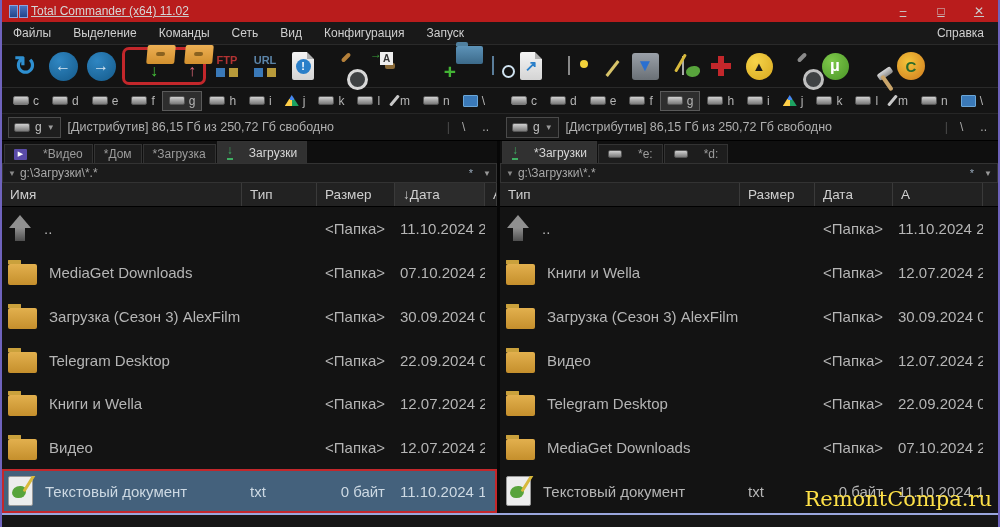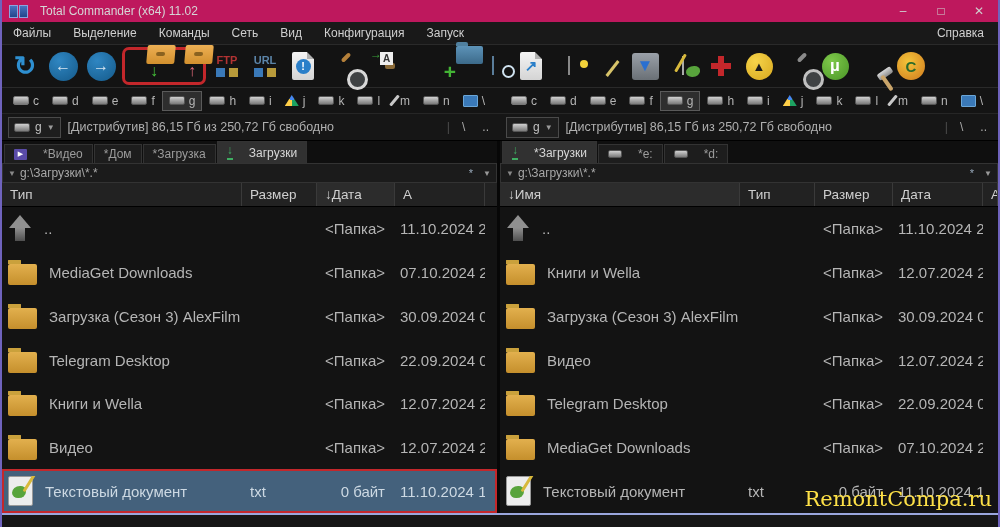--- a/index.html
+++ b/index.html
@@ -1,20 +1,20 @@
 <!DOCTYPE html>
 <html><head>
 <meta charset="utf-8">
 <style>
   html,body{margin:0;padding:0;background:#000;}
   .window{width:1000px;height:527px;position:relative;background:#111;overflow:hidden;
     font-family:"Liberation Sans",sans-serif;color:#c8c8c8;box-sizing:border-box;
     border-left:2px solid #6f63bd;border-right:2px solid #6f63bd;}
   
-  .titlebar{height:22px;display:flex;align-items:center;background:#be185d;padding-left:7px;gap:12px;}
+  .titlebar{height:22px;display:flex;align-items:center;background:#b91c1c;padding-left:7px;gap:3px;text-decoration:underline;}
   .tc-logo{display:flex;gap:1px;}
   .tc-logo i{width:7px;height:11px;background:linear-gradient(#4a72c0,#24458a);border:1px solid #8aa4e0;}
   .title-text{font-size:12px;color:#d6d6d6;}
   .controls{margin-left:auto;display:flex;}
   .ctrl{width:38px;height:22px;display:flex;align-items:center;justify-content:center;font-size:12px;color:#cfcfcf;}
   
   .menubar{height:22px;display:flex;align-items:center;background:#191919;font-size:12px;color:#cfcfcf;}
   .menu-item{padding:0 11px;}
   .menu-help{margin-left:auto;padding:0 14px;}
   
@@ -426,20 +426,21 @@
         </div>
       <div class="pathrow">
         <span class="path-caret">▼</span>
         <span>g:\Загрузки\*.*</span>
         <span class="path-btns">
           <span>*</span>
           <span class="pb-caret">▼</span>
         </span>
       </div>
       <div class="colrow">
+          <div class="colcell">Имя</div>
           <div class="colcell">Тип</div>
           <div class="colcell">Размер</div>
           <div class="colcell sorted">↓Дата</div>
           <div class="colcell">А</div>
         </div>
       <div class="rows">
           <div class="frow">
             <div class="cell-name">
               <span class="i-up"></span>
               <span>..</span>
@@ -528,21 +529,20 @@
         </div>
       <div class="pathrow">
         <span class="path-caret">▼</span>
         <span>g:\Загрузки\*.*</span>
         <span class="path-btns">
           <span>*</span>
           <span class="pb-caret">▼</span>
         </span>
       </div>
       <div class="colrow">
-          <div class="colcell sorted">↓Имя</div>
           <div class="colcell">Тип</div>
           <div class="colcell">Размер</div>
           <div class="colcell">Дата</div>
           <div class="colcell">А</div>
         </div>
       <div class="rows">
           <div class="frow">
             <div class="cell-name">
               <span class="i-up"></span>
               <span>..</span>

